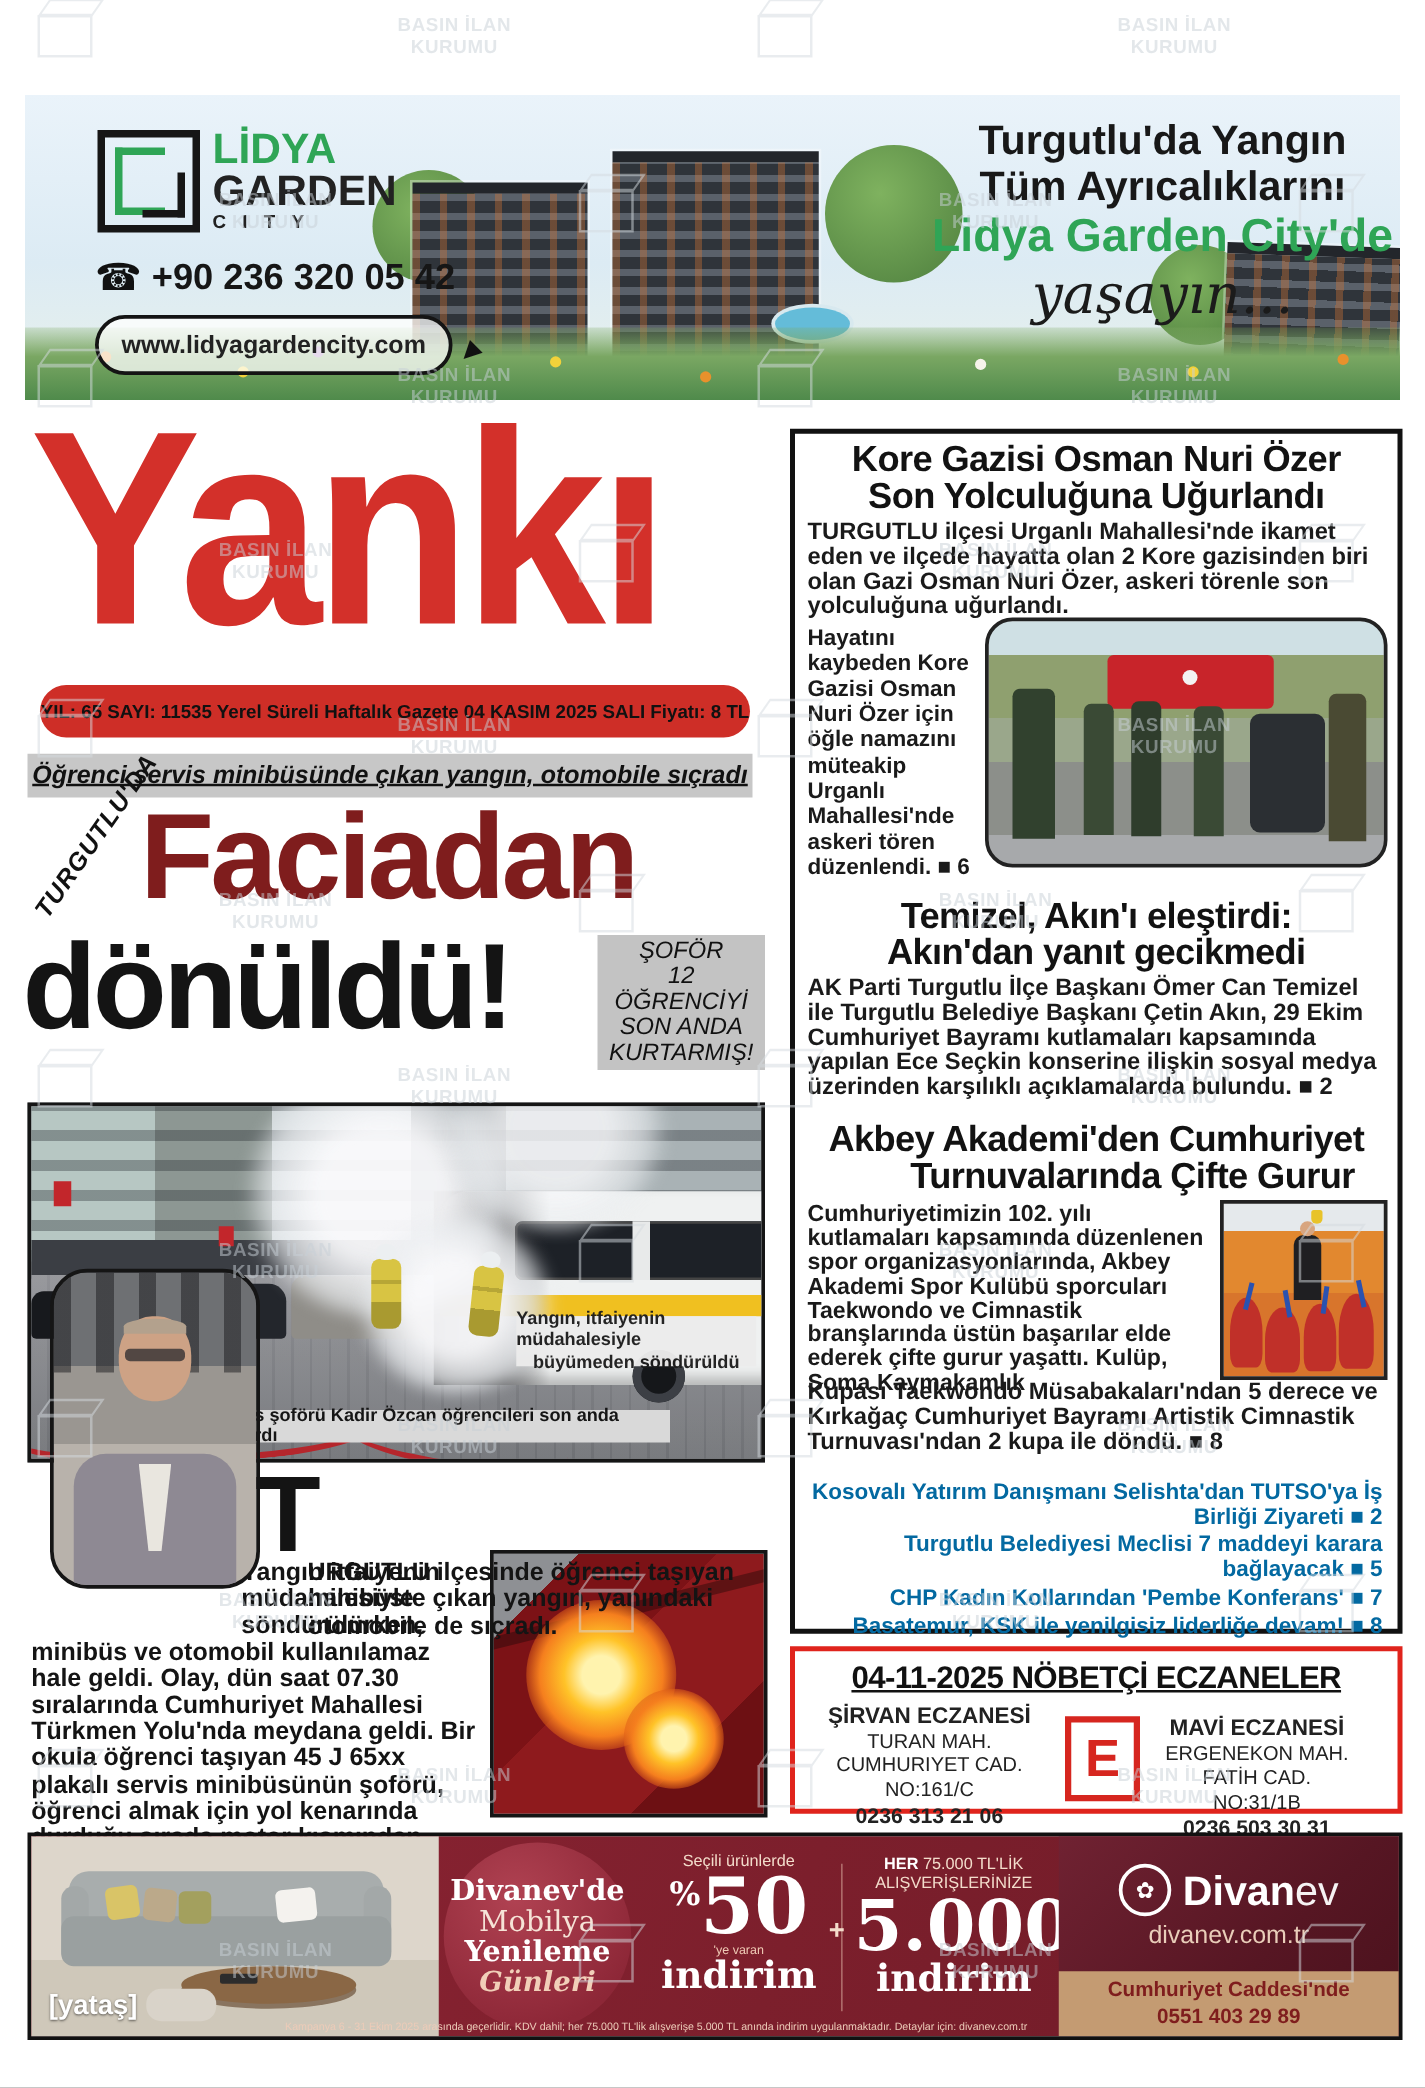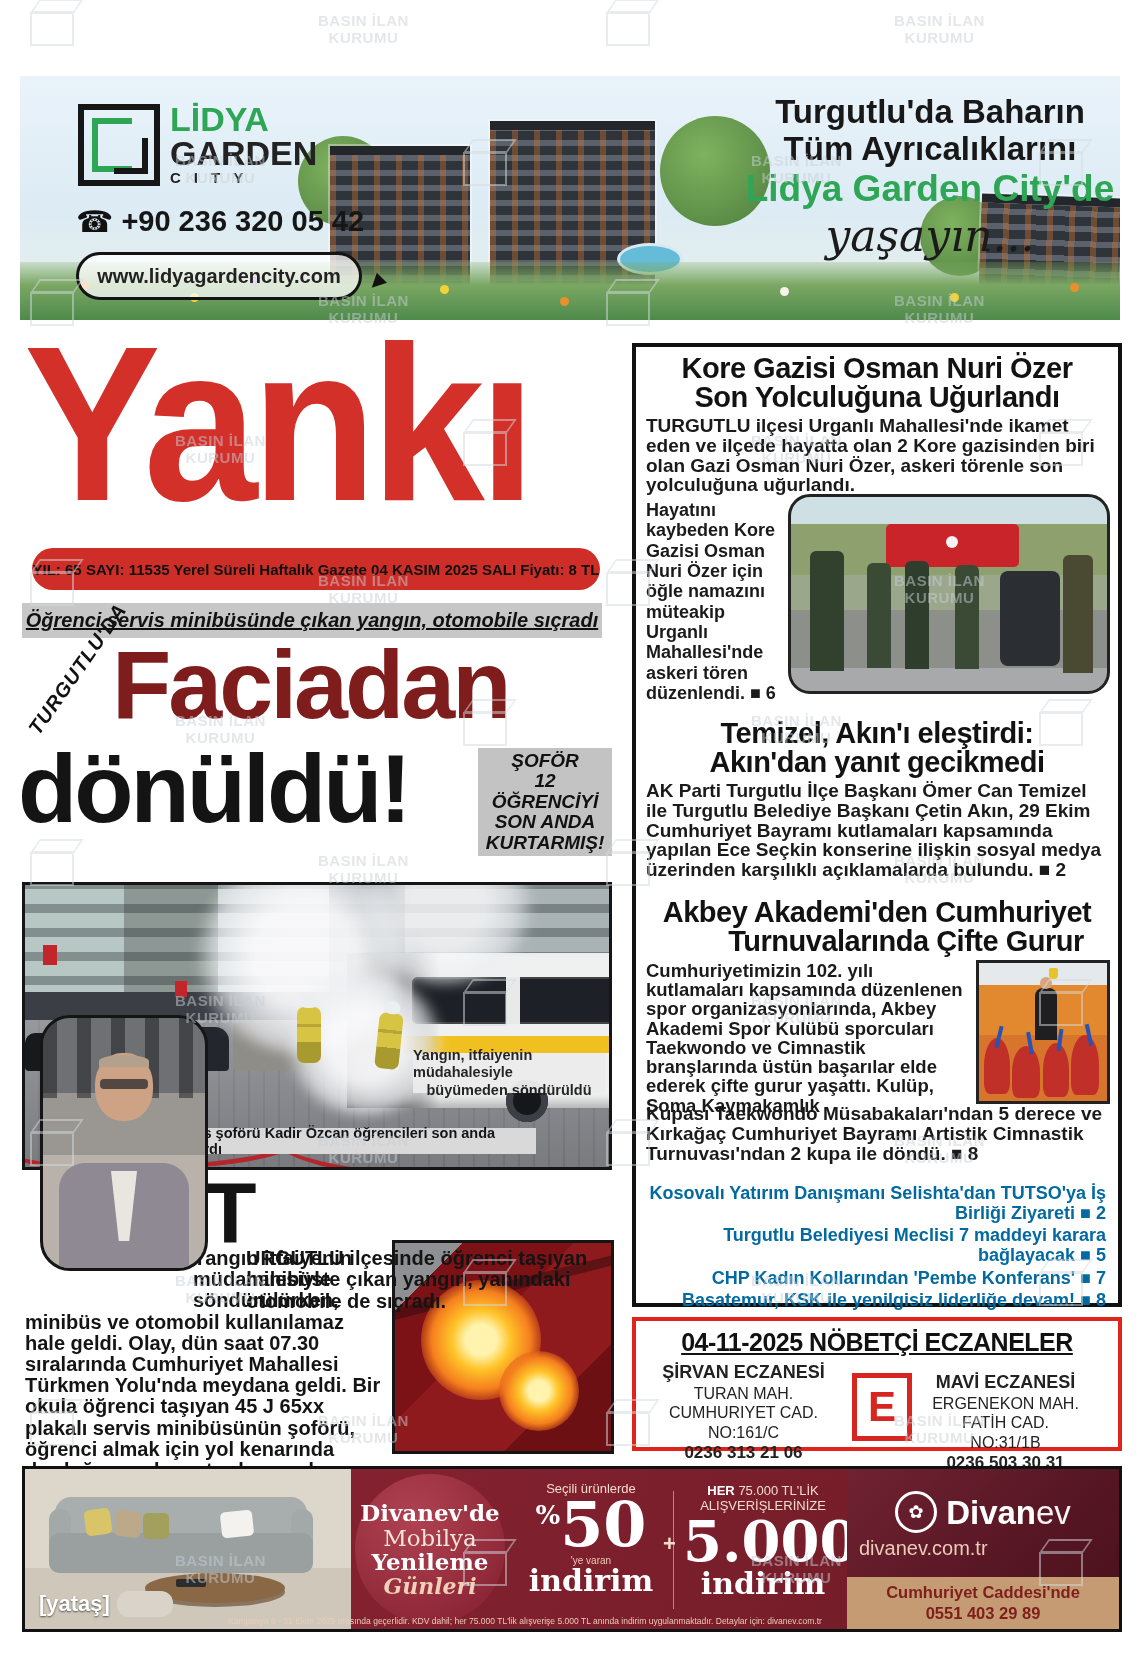--- a/index.html
+++ b/index.html
@@ -52,21 +52,21 @@
   
   .kicker{left:22px;top:603px;width:580px;height:35px;background:#c7c7c7;
           display:flex;align-items:center;justify-content:center;}
   .kicker span{font-style:italic;font-weight:800;font-size:20px;color:#111;text-decoration:underline;}
   .overline{left:24px;top:726px;font-weight:800;font-style:italic;font-size:20px;color:#111;
             transform:rotate(-55deg);transform-origin:0 0;letter-spacing:1px;}
   .hl1{left:112px;top:636px;font-weight:800;font-size:97px;letter-spacing:-3px;color:#7f1d1d;line-height:1;}
   .hl2{left:18px;top:740px;font-weight:800;font-size:97px;letter-spacing:-3px;color:#141414;line-height:1;}
   .hl-box{left:478px;top:748px;width:134px;height:108px;background:#c3c3c3;
           display:flex;flex-direction:column;align-items:center;justify-content:center;}
-  .hl-box div{font-style:italic;font-weight:700;font-size:19px;color:#111;line-height:1.08;}
+  .hl-box div{font-style:italic;font-weight:400;font-size:19px;color:#111;line-height:1.08;}
 
   .photo-frame{border:3px solid #151515;overflow:hidden;}
   .photo-main{left:22px;top:882px;width:584px;height:282px;background:#94969a;}
   .pm-facade{position:absolute;left:0;top:0;width:100%;height:44%;
      background:linear-gradient(90deg,#b7c7c3 0 17%,#8d9793 17% 33%,#d0d7d9 33% 52%,#6d7579 52% 65%,#a9b2b5 65% 100%);}
   .pm-facade::after{content:"";position:absolute;inset:0;
      background:repeating-linear-gradient(0deg,rgba(35,40,46,.35) 0 9px,transparent 9px 24px);}
   .pm-storefront{position:absolute;left:0;top:38%;width:100%;height:11%;background:#3b3e44;}
   .pm-road{position:absolute;left:0;top:48%;width:100%;height:52%;
      background:linear-gradient(180deg,#909196 0,#6f7175 100%);}
@@ -185,21 +185,21 @@
   .offer2 .big{font-family:"DejaVu Serif",serif;font-weight:700;font-size:56px;line-height:1.0;}
   .offer2 .big span{font-size:20px;}
   .offer2 .word{font-family:"DejaVu Serif",serif;font-weight:700;font-size:30px;line-height:1.0;}
   .ba-right{position:absolute;left:822px;top:0;width:272px;height:100%;
             background:linear-gradient(135deg,#702232 0,#561623 60%,#4a111c 100%);}
   .dv-row{position:absolute;left:0;top:22px;width:100%;display:flex;align-items:center;justify-content:center;gap:9px;}
   .dv-icon{width:36px;height:36px;border:3px solid #fff;border-radius:50%;display:flex;align-items:center;justify-content:center;
            color:#fff;font-size:18px;}
   .dv-name{color:#fff;font-size:33px;line-height:1;}
   .dv-name b{font-weight:800;} .dv-name span{font-weight:400;opacity:.95;}
-  .dv-site{position:absolute;left:0;top:68px;width:100%;color:#e9cdb9;font-size:20px;font-weight:400;padding-left:12px;}
+  .dv-site{position:absolute;left:0;top:68px;width:100%;text-align:center;color:#e9cdb9;font-size:20px;font-weight:400;}
   .dv-bar{position:absolute;left:0;bottom:0;width:100%;height:52px;background:#c49b72;
           display:flex;flex-direction:column;align-items:center;justify-content:center;}
   .dv-bar div{color:#7f1d1d;font-weight:800;font-size:16.5px;line-height:1.25;}
   .fineprint{position:absolute;left:180px;bottom:3px;width:640px;text-align:center;color:#eccbb8;font-size:8.5px;z-index:4;}
 </style>
 </head>
 <body>
 
 <div class="page">
 
@@ -233,21 +233,21 @@
     <div class="abs" style="left:56px;top:128px;display:flex;align-items:center;gap:8px;">
       <span style="font-size:30px;color:#111;">☎</span>
       <span class="ad-phone">+90 236 320 05 42</span>
     </div>
     <div class="abs site-pill" style="left:56px;top:176px;width:280px;height:42px;">
       <span>www.lidyagardencity.com</span>
     </div>
     <div class="abs cursor-arrow" style="left:344px;top:192px;">◄</div>
 
     <div class="abs" style="left:710px;top:18px;width:400px;text-align:center;">
-      <div class="slog1">Turgutlu'da Baharın</div>
+      <div class="slog1">Turgutlu'da Yangın</div>
       <div class="slog1">Tüm Ayrıcalıklarını</div>
       <div class="slog3">Lidya Garden City'de</div>
       <div class="slog4">yaşayın...</div>
     </div>
   </div>
 
   <div class="abs mast-title">Yankı</div>
   <div class="abs info-bar">
     <span>YIL: 65 SAYI: 11535 Yerel Süreli Haftalık Gazete 04 KASIM 2025 SALI Fiyatı: 8 TL</span>
   </div>

